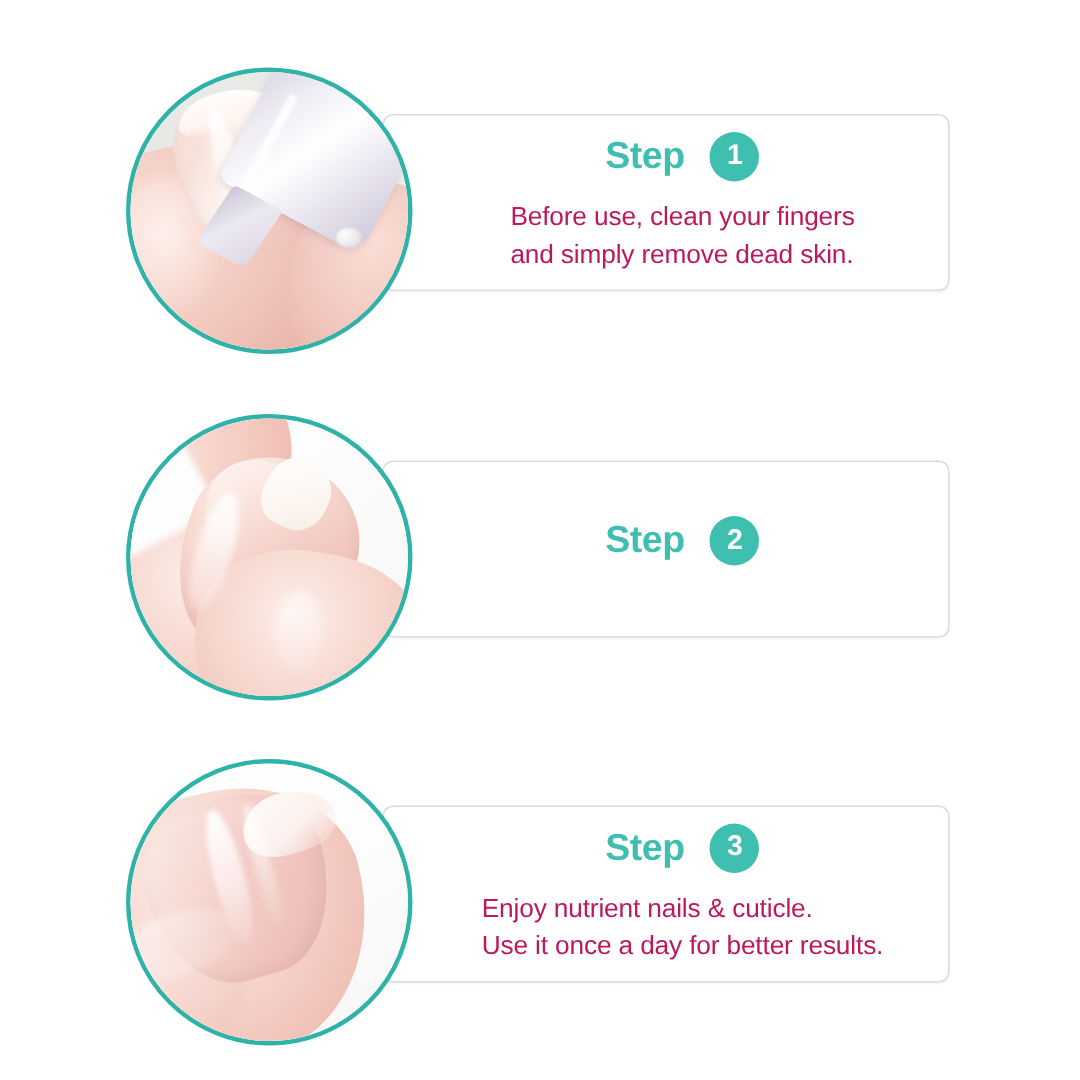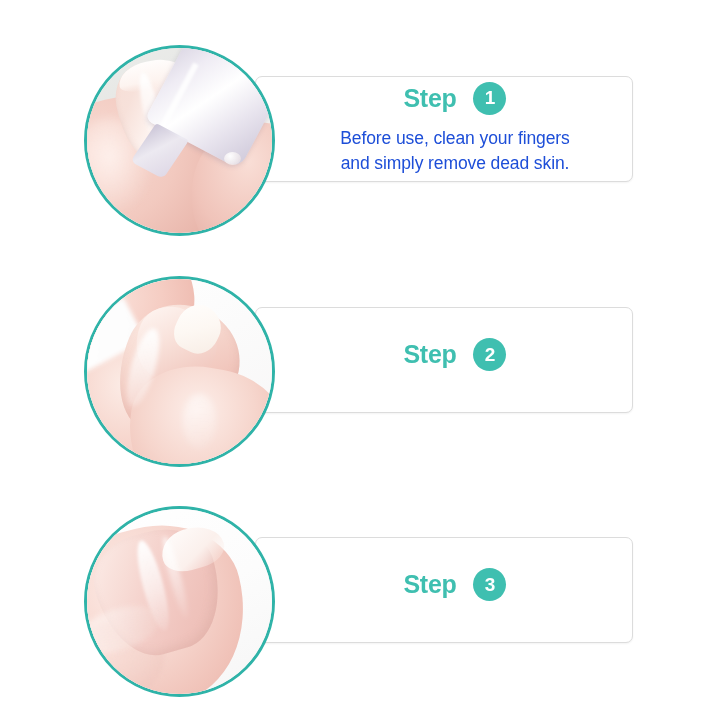--- a/index.html
+++ b/index.html
@@ -28,21 +28,21 @@
   .step-row-1 { top: 45px;  height: 175px; }
   .step-row-2 { top: 276px; height: 175px; }
   .step-row-3 { top: 506px; height: 175px; }
 
   
   .step-card {
     position: absolute;
     left: 255px;
     top: 31px;
     width: 378px;
-    height: 106px;
+    height: 118px;
     background: #ffffff;
     border: 1px solid #dcdcdc;
     border-radius: 7px;
     box-shadow: 0 1px 2px rgba(0,0,0,0.05);
   }
 
   .step-card-inner {
     position: absolute;
     left: 30px;
     right: 8px;
@@ -81,22 +81,22 @@
     font-weight: bold;
     display: flex;
     align-items: center;
     justify-content: center;
     line-height: 1;
     padding-bottom: 1px;
   }
 
   
   .step-desc {
-    text-align: center;
-    color: #1d4ed8;
+    text-align: left;
+    color: #be185d;
     font-size: 17.5px;
     line-height: 1.45;
     letter-spacing: -0.1px;
     white-space: pre-line;
   }
 
   
   .photo-circle {
     position: absolute;
     left: 84px;
@@ -422,20 +422,22 @@
   </div>
 
   <div class="step-row step-row-3">
 
     <div class="step-card">
       <div class="step-card-inner">
         <div class="step-heading">
           <span class="step-word">Step</span>
           <span class="step-badge">3</span>
         </div>
+        <div class="step-desc">Enjoy nutrient nails &amp; cuticle.
+Use it once a day for better results.</div>
       </div>
     </div>
 
     <div class="photo-circle">
       <div class="photo-art">
         <div class="p3-bg"></div>
         <div class="p3-finger"></div>
         <div class="p3-knuckle"></div>
         <div class="p3-nail"></div>
         <div class="p3-nail-tip"></div>

